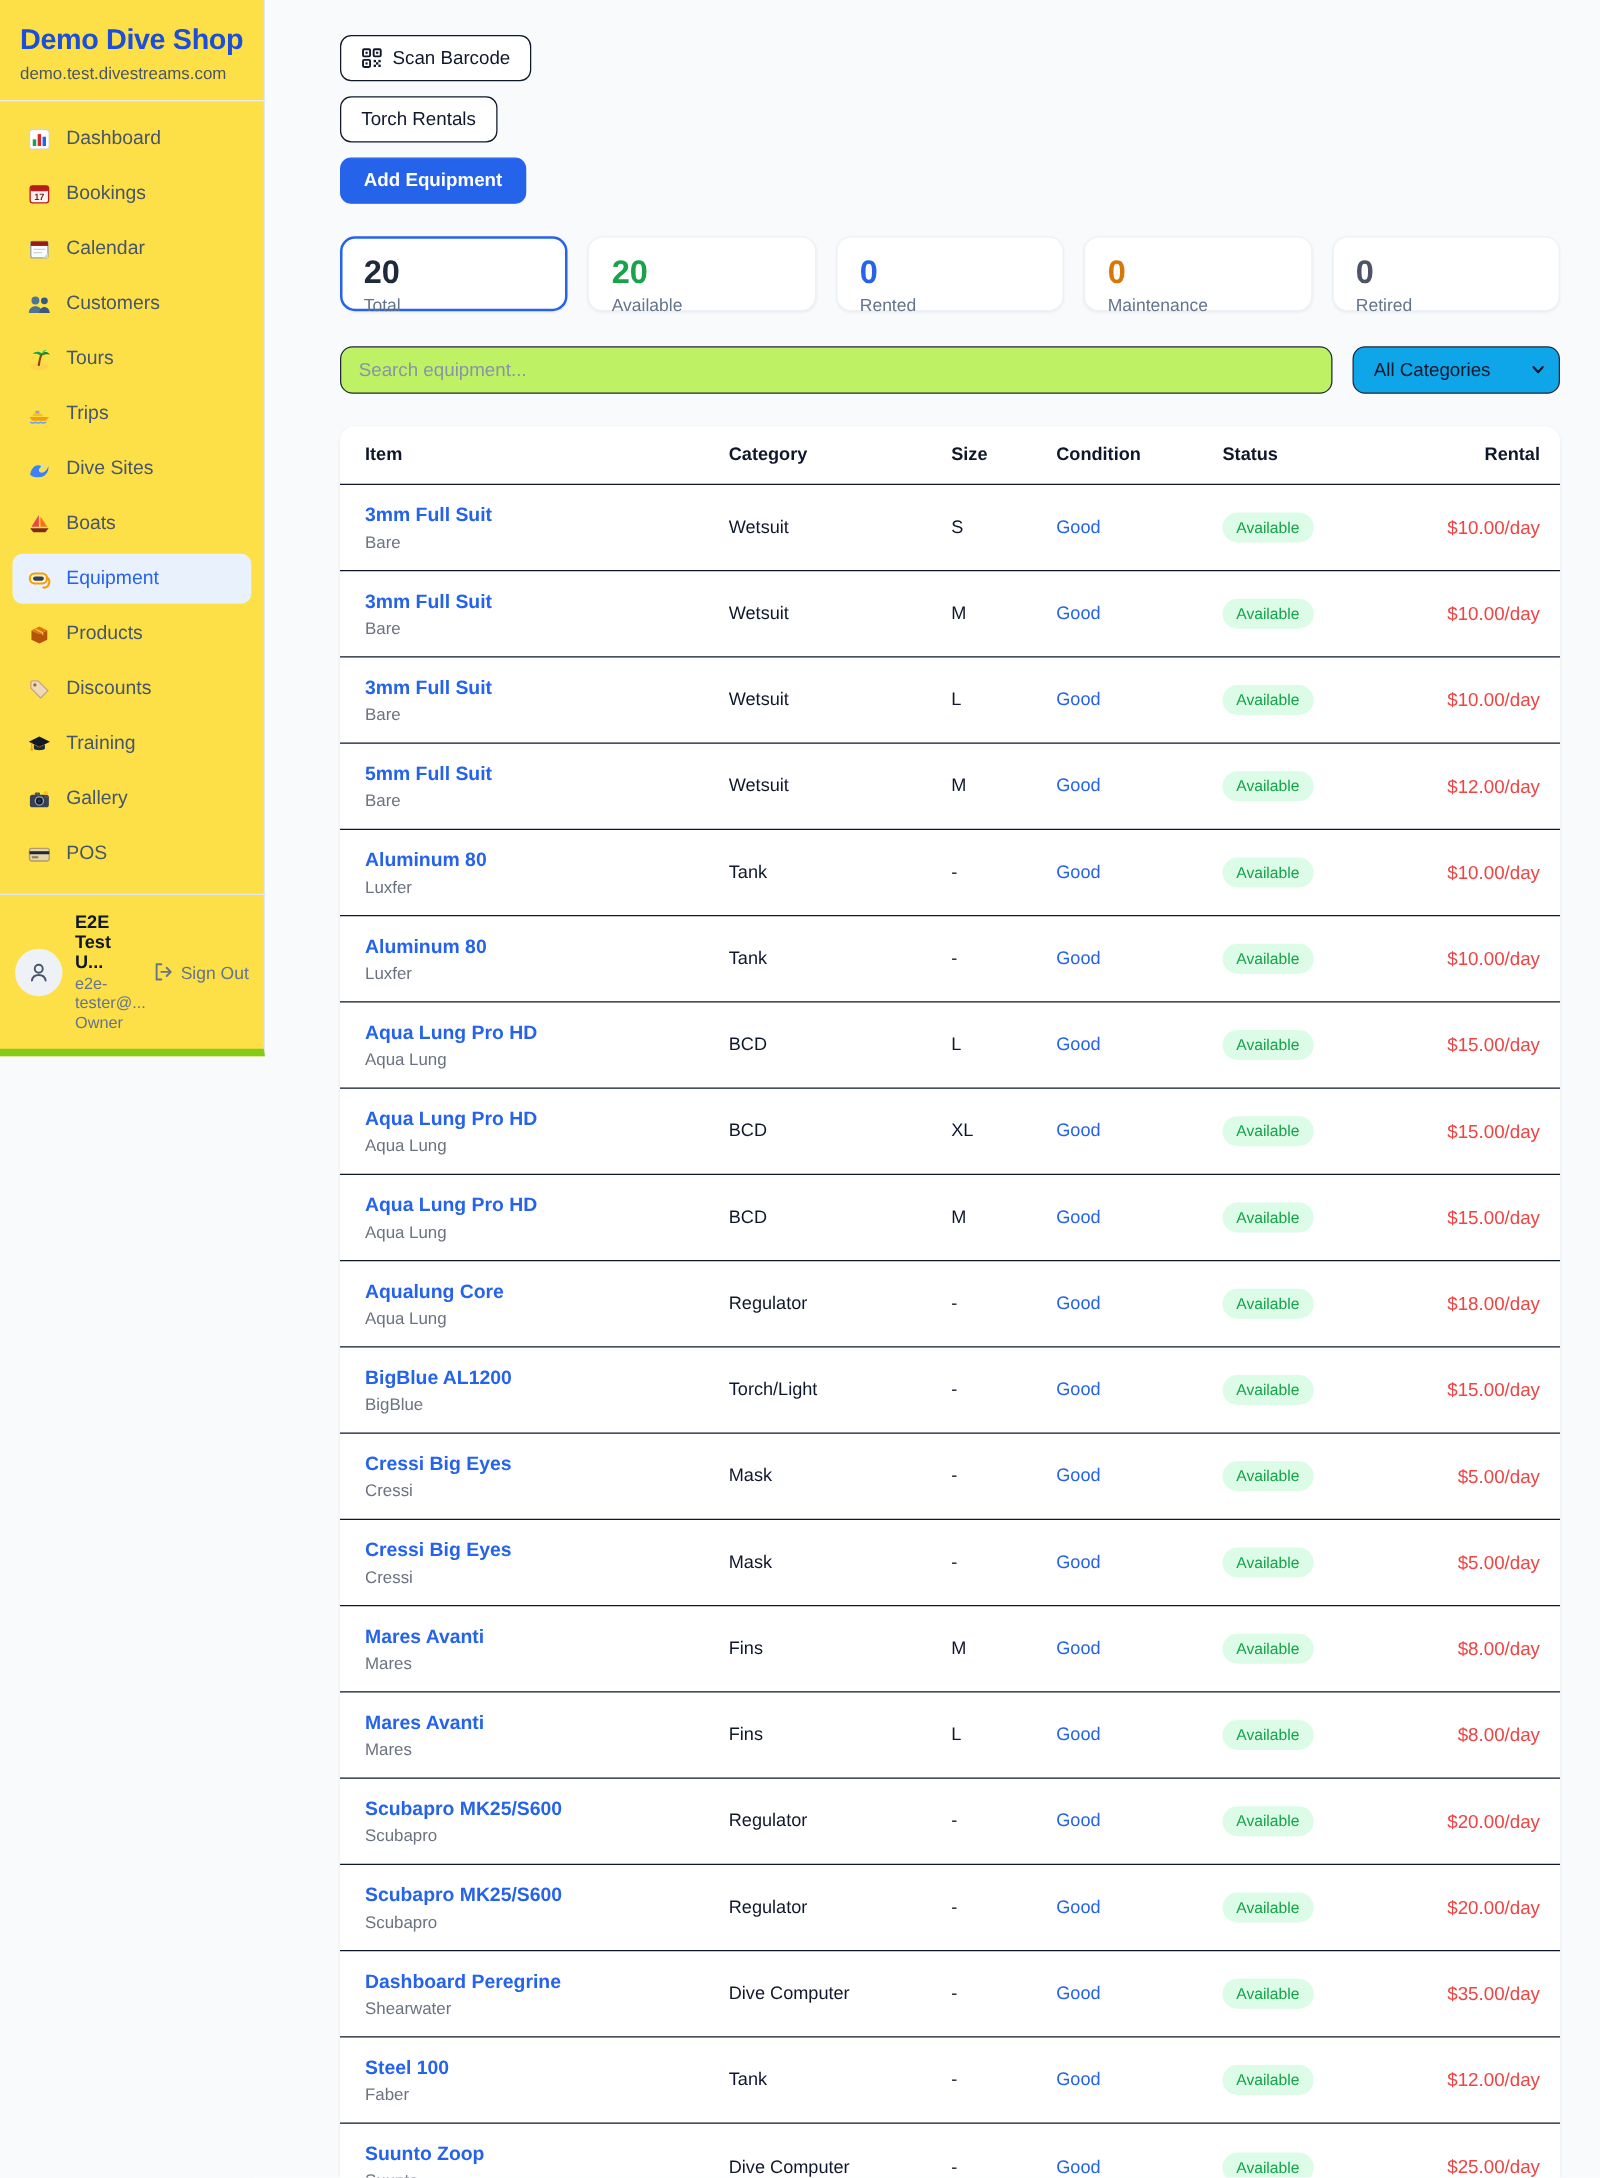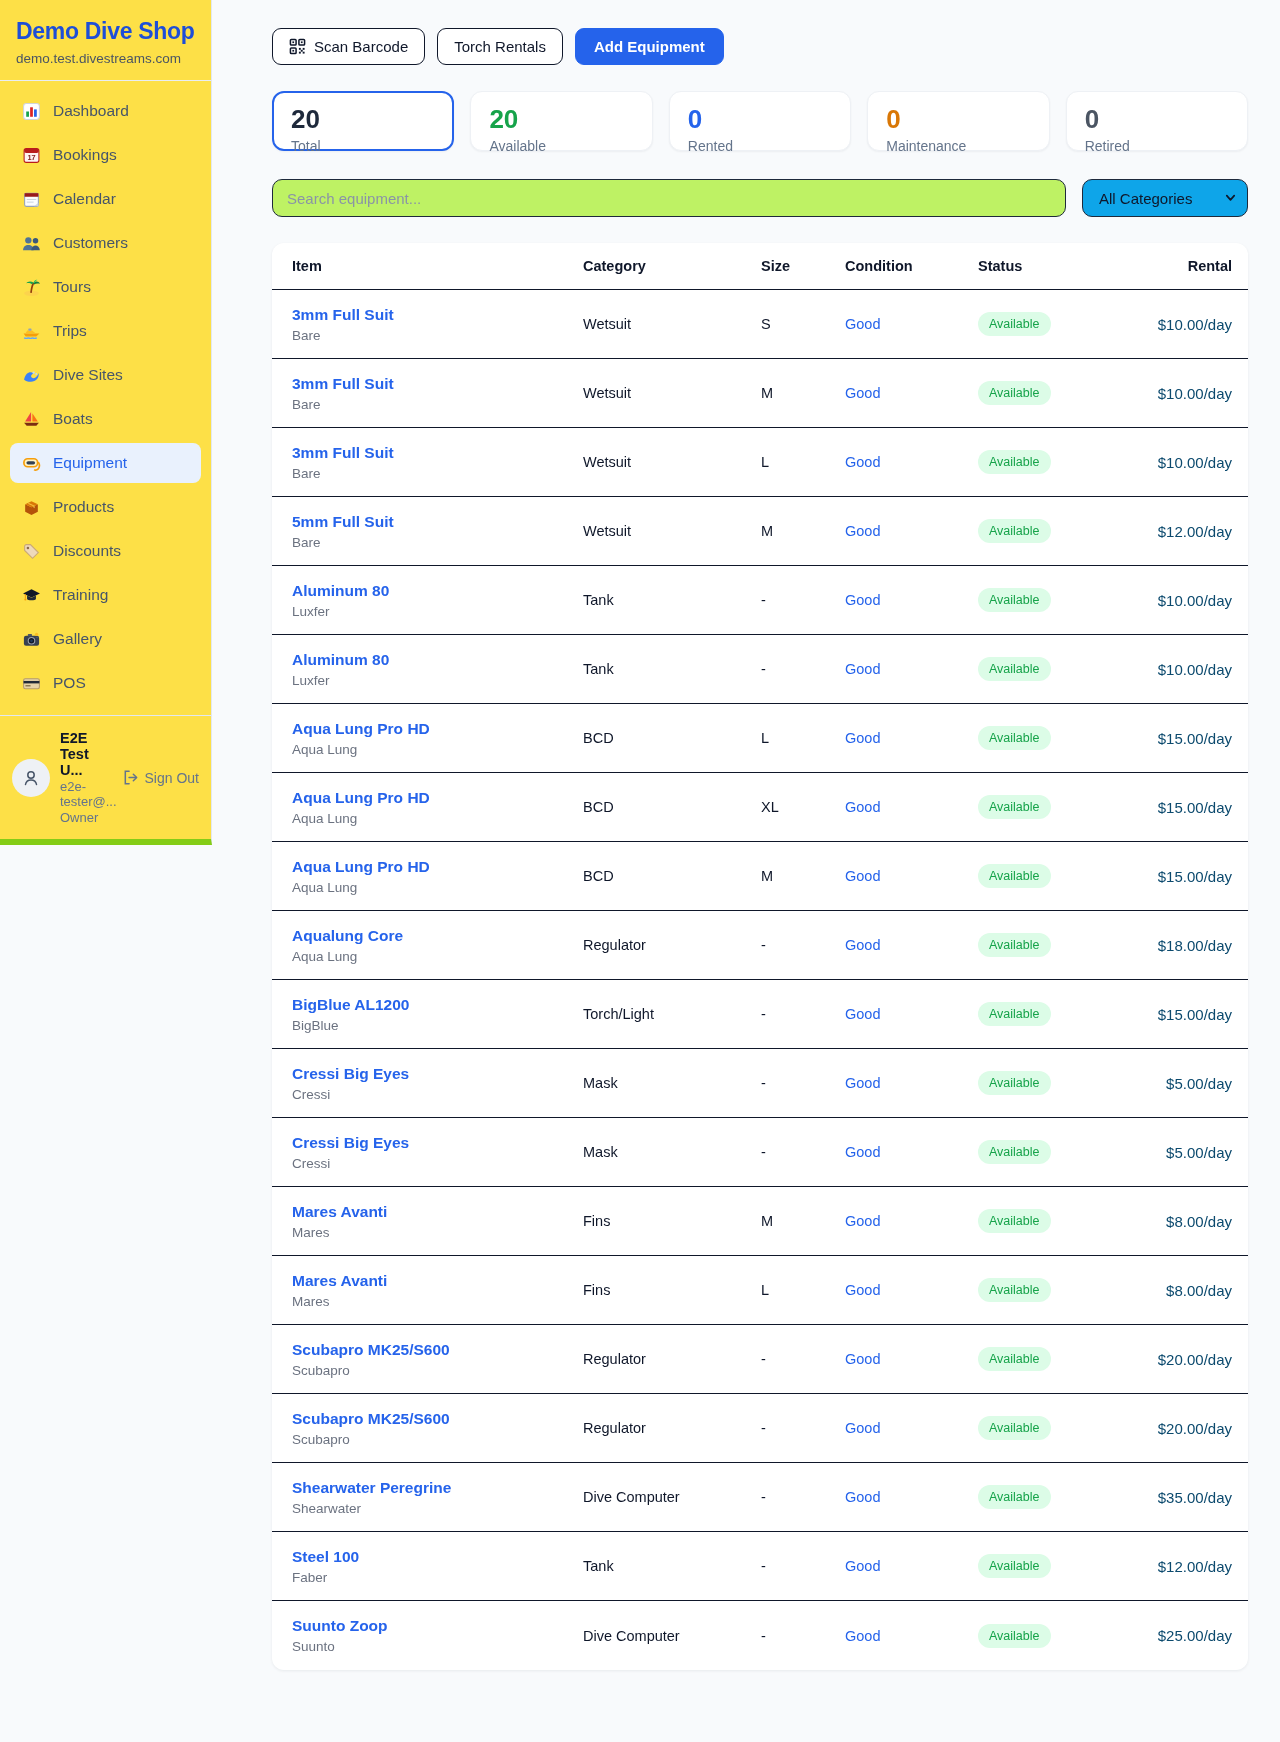--- a/index.html
+++ b/index.html
@@ -37,21 +37,21 @@
   .user-email, .user-role { font-size:13px; color:#64748b; margin-top:1px; }
   .signout {
     display:flex; align-items:center; gap:6px; color:#64748b; font-size:14px;
     background:none; border:none; cursor:pointer; white-space:nowrap; font-family:inherit;
   }
   
   .main { position:absolute; left:260px; top:0; width:1020px; padding:26px 32px 24px 12px; }
   .page-head { display:flex; justify-content:space-between; align-items:flex-start; }
   .page-title { font-size:27px; font-weight:800; letter-spacing:-0.4px; color:#0b1220; }
   .page-sub { font-size:15px; color:#64748b; margin-top:7px; }
-  .head-actions { display:flex; gap:12px; align-items:flex-start; margin-top:2px; }
+  .head-actions { display:flex; gap:12px; align-items:flex-start; margin-top:2px;flex-direction:column; }
   .btn {
     height:37px; border-radius:9px; font-size:15px; font-family:inherit; cursor:pointer;
     display:inline-flex; align-items:center; gap:8px; padding:0 16px; white-space:nowrap;
   }
   .btn-outline { background:#fff; border:1.5px solid #0f172a; color:#0f172a; font-weight:500; }
   .btn-primary { background:#2563eb; border:1.5px solid #2563eb; color:#fff; font-weight:600; padding:0 18px; }
   
   .stats { display:flex; gap:16px; margin-top:26px; }
   .stat-card {
     flex:1 1 0; background:#fff; border:1px solid #eef1f5; border-radius:12px;
@@ -92,21 +92,21 @@
   .tbody-row { min-height:69px; border-bottom:1.5px solid #0f172a; padding-top:12px; padding-bottom:12px; }
   .tbody-row:last-child { border-bottom:none; }
   .item-link { color:#2563eb; font-size:15.5px; font-weight:600; text-decoration:none; cursor:pointer; display:inline-block; }
   .item-brand { color:#6b7280; font-size:13.5px; margin-top:4px; }
   .cell { font-size:14.5px; color:#0f172a; }
   .cond-link { color:#2563eb; font-size:14.5px; font-weight:500; text-decoration:none; cursor:pointer; }
   .pill {
     display:inline-block; background:#dcfce7; color:#16a34a; font-size:12.5px; font-weight:500;
     border-radius:999px; padding:5px 11px;
   }
-  .cell-rental { text-align:right; font-size:15px; color:#0c4a6e; }
+  .cell-rental { text-align:right; font-size:15px; color:#ef4444; }
 </style>
 </head>
 <body>
 
 <aside class="sidebar">
   <div class="brand">
     <div class="brand-name">Demo Dive Shop</div>
     <div class="brand-domain">demo.test.divestreams.com</div>
   </div>
   <nav class="nav">
@@ -576,21 +576,21 @@
     </div>
     <div class="cell">Regulator</div>
     <div class="cell">-</div>
     <div><a class="cond-link">Good</a></div>
     <div><span class="pill">Available</span></div>
     <div class="cell-rental">$20.00/day</div>
   </div>
 
   <div class="trow tbody-row">
     <div>
-      <a class="item-link">Shearwater Peregrine</a>
+      <a class="item-link">Dashboard Peregrine</a>
       <div class="item-brand">Shearwater</div>
     </div>
     <div class="cell">Dive Computer</div>
     <div class="cell">-</div>
     <div><a class="cond-link">Good</a></div>
     <div><span class="pill">Available</span></div>
     <div class="cell-rental">$35.00/day</div>
   </div>
 
   <div class="trow tbody-row">

